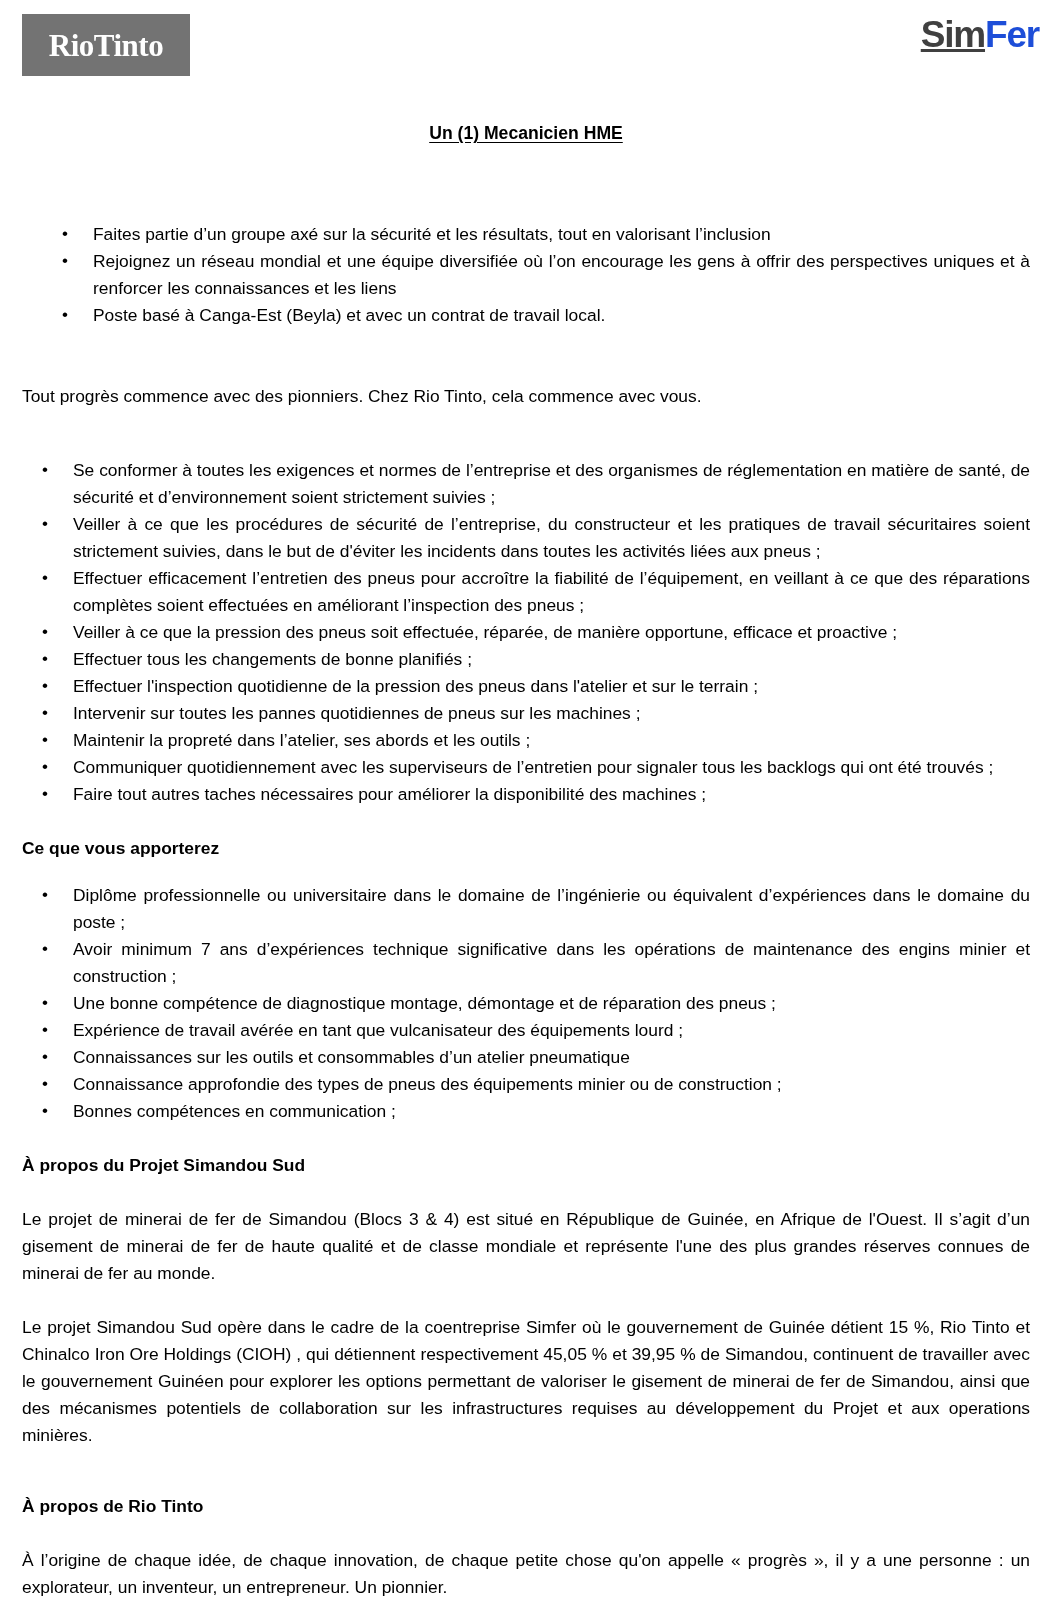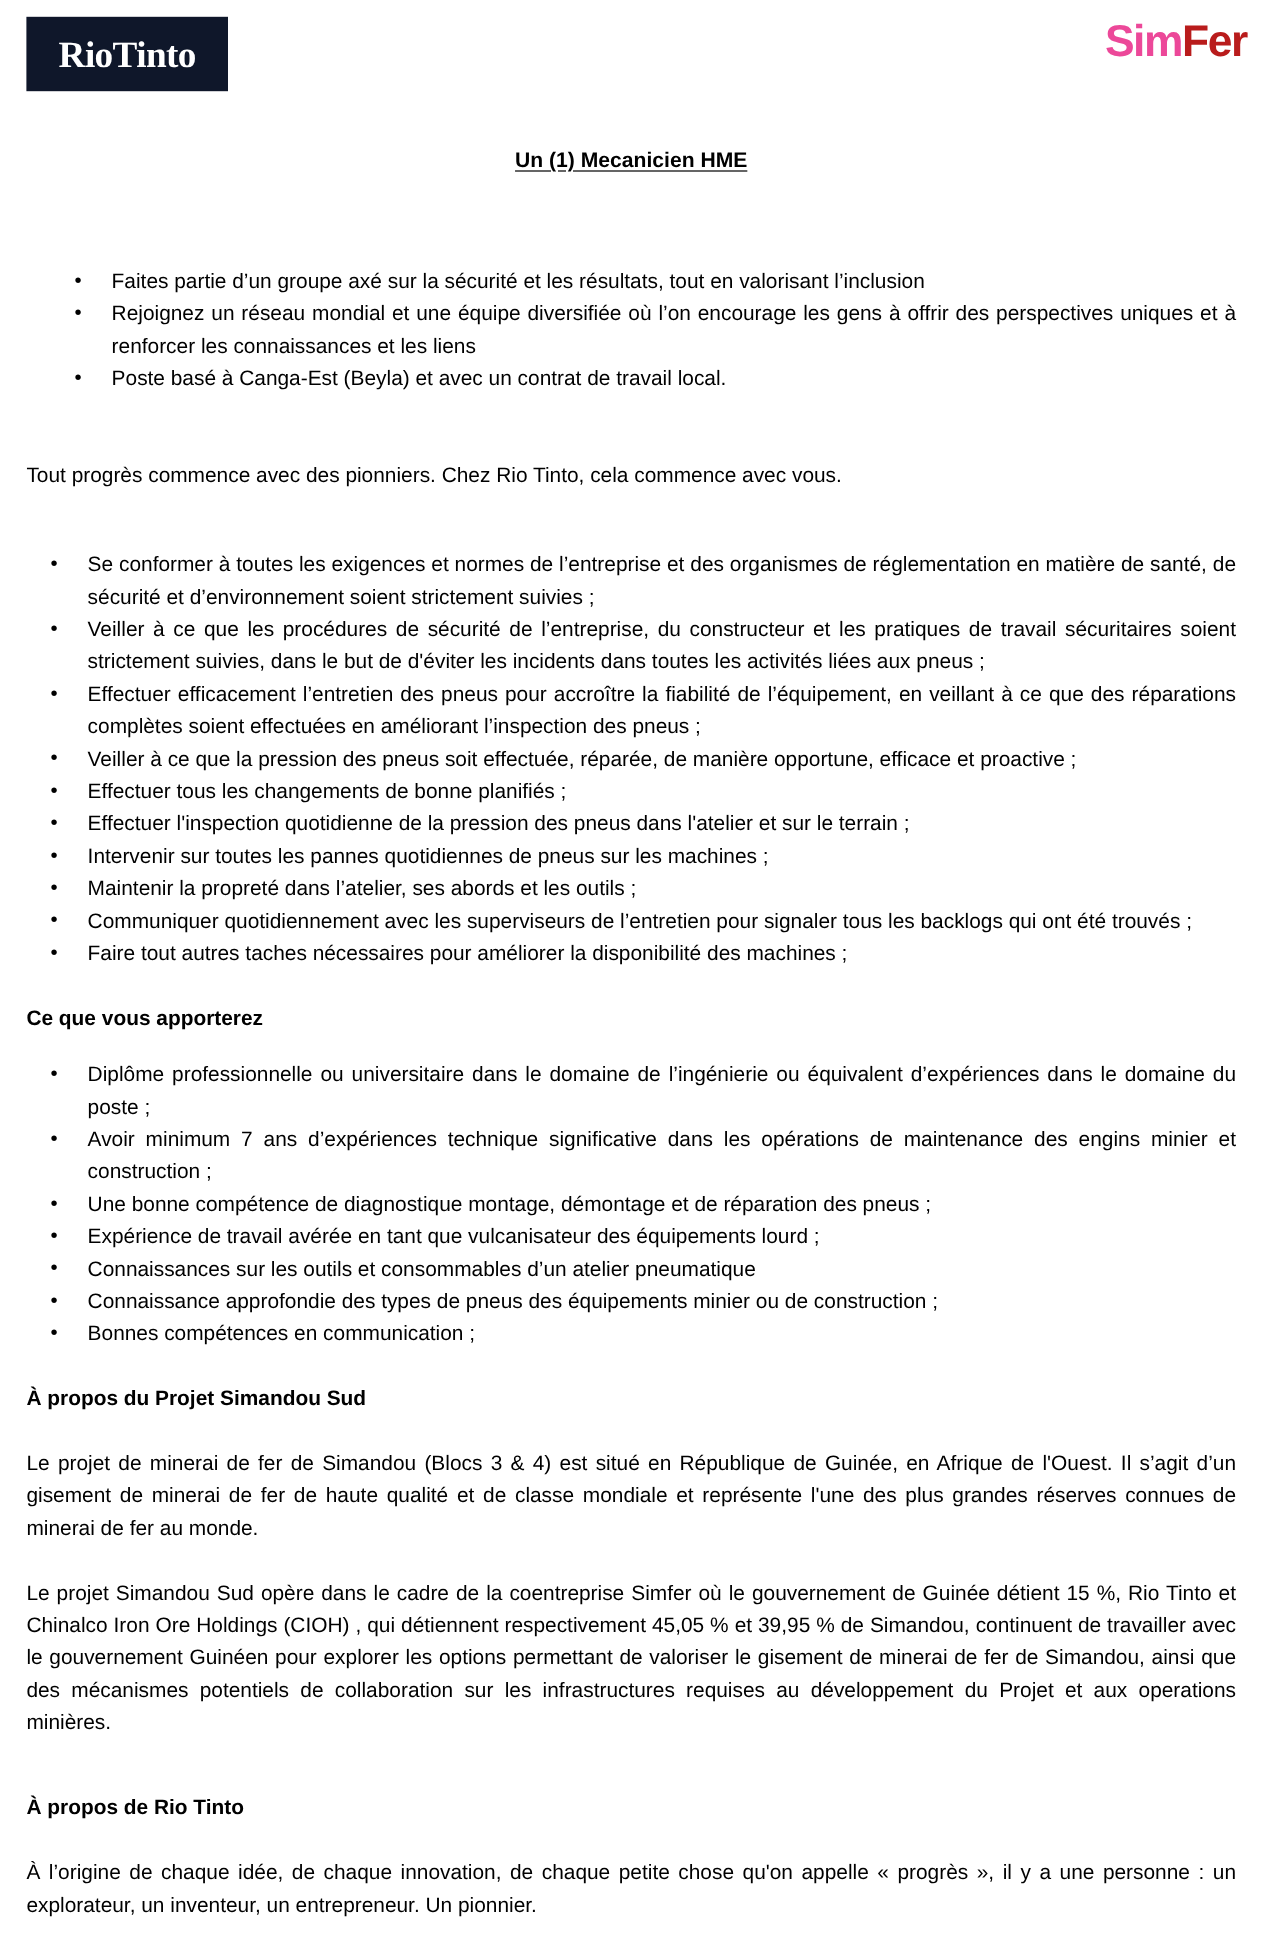--- a/index.html
+++ b/index.html
@@ -20,21 +20,21 @@
   .header {
     position: relative;
     height: 96px;
   }
   .riotinto-logo {
     position: absolute;
     left: 22px;
     top: 14px;
     width: 168px;
     height: 62px;
-    background: #0f172a;
+    background: #737373;
     display: flex;
     align-items: center;
     justify-content: center;
   }
   .riotinto-logo-text {
     font-family: "Liberation Serif", serif;
     font-weight: bold;
     font-size: 31px;
     color: #ffffff;
     letter-spacing: -0.5px;
@@ -44,22 +44,22 @@
   .simfer-logo {
     position: absolute;
     right: 12px;
     top: 16px;
     font-weight: bold;
     font-size: 37px;
     letter-spacing: -1.2px;
     line-height: 1;
     white-space: nowrap;
   }
-  .simfer-sim { color: #ec4899; }
-  .simfer-fer { color: #b91c1c; }
+  .simfer-sim { color: #404040; text-decoration: underline; }
+  .simfer-fer { color: #1d4ed8; }
 
   
   .doc {
     position: absolute;
     left: 22px;
     top: 96px;
     width: 1008px;
     font-size: 17.4px;
     line-height: 27px;
   }

